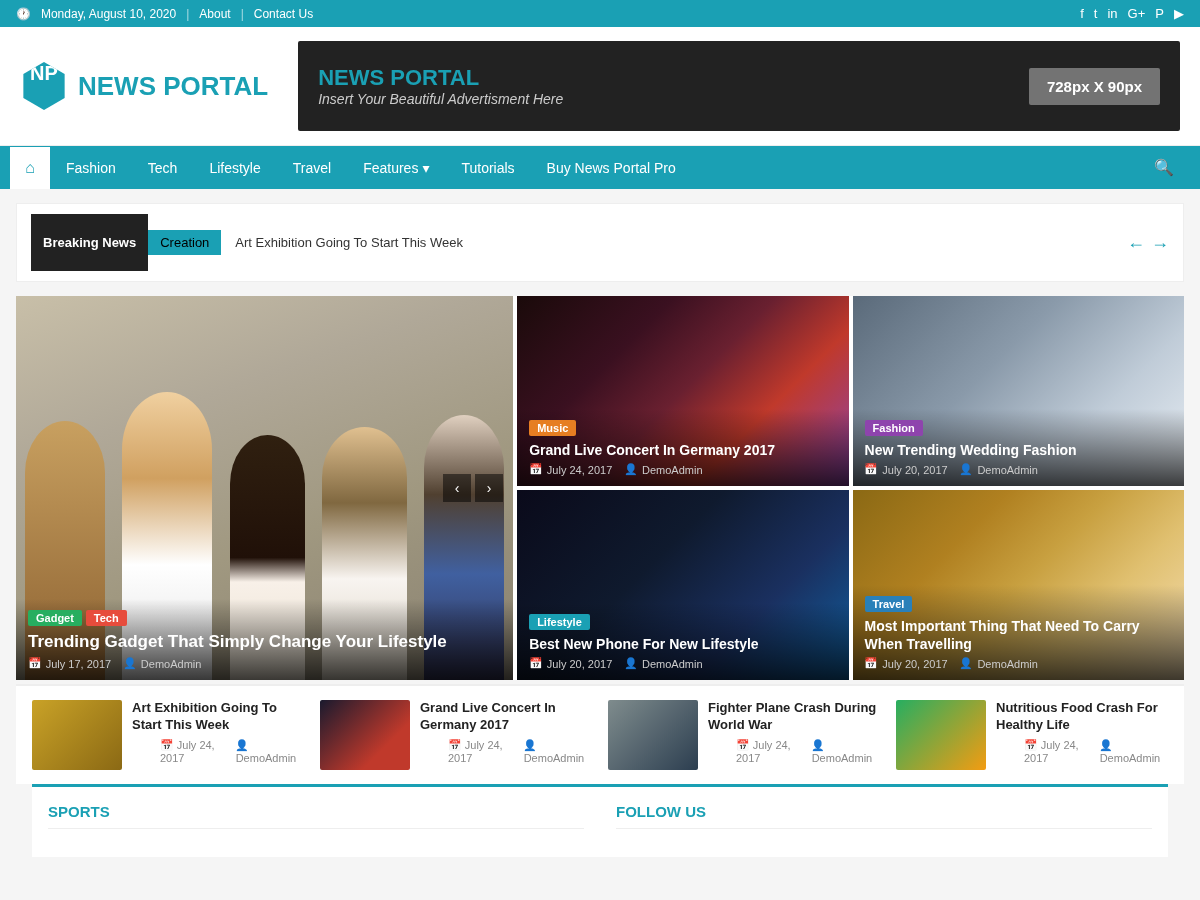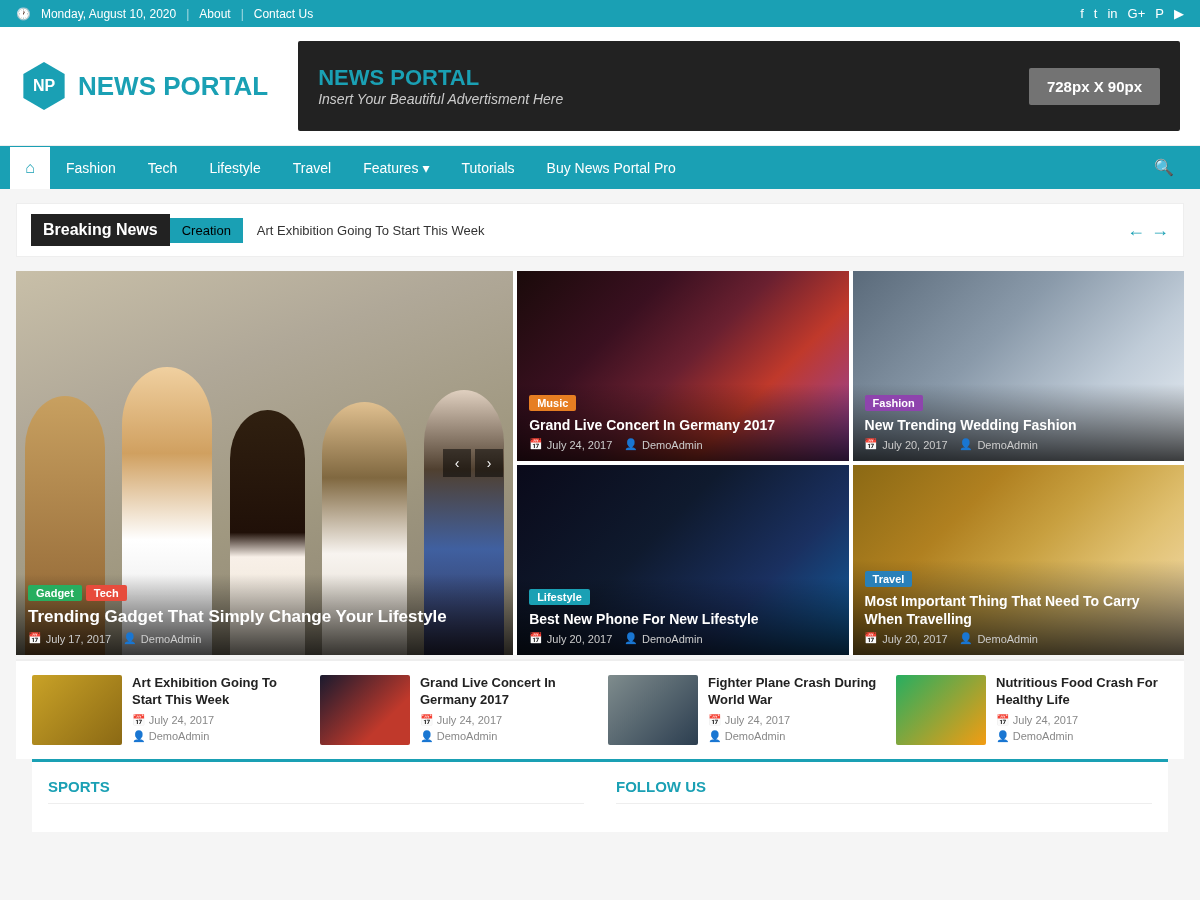--- a/index.html
+++ b/index.html
@@ -9,40 +9,40 @@
     .top-bar { background: #1aa0b4; color: #fff; padding: 6px 16px; display: flex; justify-content: space-between; align-items: center; font-size: 12px; }
     .top-bar-left { display: flex; align-items: center; gap: 10px; }
     .top-bar-left .divider { opacity: 0.6; }
     .top-bar-left a { color: #fff; text-decoration: none; }
     .top-bar-right { display: flex; gap: 10px; }
     .social-icon { color: #fff; font-size: 13px; cursor: pointer; }
 
     
     .header { background: #fff; padding: 14px 20px; display: flex; align-items: center; gap: 30px; border-bottom: 1px solid #eee; }
     .logo { display: flex; align-items: center; gap: 10px; }
-    .logo-hex { background: #1aa0b4; width: 48px; height: 48px; clip-path: polygon(50% 0%, 93% 25%, 93% 75%, 50% 100%, 7% 75%, 7% 25%); display: flex; align-items: center; justify-content: center; color: #fff; font-weight: bold; font-size: 16px; }
+    .logo-hex { background: #1aa0b4; width: 48px; height: 48px; clip-path: polygon(50% 0%, 93% 25%, 93% 75%, 50% 100%, 7% 75%, 7% 25%); display: flex; align-items: flex-start; justify-content: center; color: #fff; font-weight: bold; font-size: 20px; }
     .logo-text { font-size: 26px; font-weight: 900; color: #222; }
     .logo-text span { color: #1aa0b4; }
     .ad-banner { flex: 1; background: #222; height: 90px; display: flex; align-items: center; justify-content: space-between; padding: 0 20px; border-radius: 2px; overflow: hidden; position: relative; }
     .ad-banner-text { color: #fff; }
     .ad-banner-text .ad-title { font-size: 22px; font-weight: bold; }
     .ad-banner-text .ad-title span { color: #1aa0b4; }
     .ad-banner-text .ad-sub { font-style: italic; font-size: 14px; color: #ccc; }
     .ad-btn { background: #737373; color: #fff; padding: 10px 18px; font-size: 15px; font-weight: bold; border-radius: 2px; white-space: nowrap; }
 
     
     .nav { background: #1aa0b4; display: flex; align-items: center; padding: 0 10px; }
     .nav-home { background: #fff; color: #1aa0b4; width: 40px; height: 42px; display: flex; align-items: center; justify-content: center; font-size: 16px; cursor: pointer; }
     .nav-item { color: #fff; padding: 12px 16px; cursor: pointer; font-size: 14px; white-space: nowrap; display: flex; align-items: center; gap: 4px; }
     .nav-spacer { flex: 1; }
     .nav-search { color: #fff; padding: 12px 16px; cursor: pointer; font-size: 16px; }
 
     
     .breaking-bar { background: #fff; margin: 14px 16px; padding: 10px 14px; display: flex; align-items: center; gap: 0; border: 1px solid #eee; }
-    .breaking-label { background: #222; color: #fff; padding: 7px 12px; font-weight: bold; font-size: 16px; white-space: nowrap; }
+    .breaking-label { background: #222; color: #fff; padding: 21px 12px; font-weight: bold; font-size: 13px; white-space: nowrap; }
     .breaking-tag { background: #1aa0b4; color: #000000; padding: 5px 12px; font-size: 13px; white-space: nowrap; }
     .breaking-text { flex: 1; padding: 0 14px; color: #333; font-size: 13px; }
     .breaking-arrows { display: flex; gap: 6px; }
     .breaking-arrow { color: #1aa0b4; cursor: pointer; font-size: 18px; }
 
     
     .main-content { padding: 0 16px 16px; }
     .featured-grid { display: grid; grid-template-columns: 3fr 2fr 2fr; grid-template-rows: 190px 190px; gap: 4px; background: #fff; }
     .featured-main { grid-row: 1 / 3; position: relative; overflow: hidden; background: #555; }
     .featured-cell { position: relative; overflow: hidden; background: #555; }
@@ -67,21 +67,21 @@
     
     .bottom-articles { background: #fff; margin-top: 4px; padding: 14px 16px; display: grid; grid-template-columns: repeat(4, 1fr); gap: 16px; border-top: 2px solid #eee; }
     .article-card { display: flex; gap: 10px; }
     .article-thumb { width: 90px; height: 70px; flex-shrink: 0; border-radius: 2px; }
     .art-thumb-1 { background: linear-gradient(135deg, #c9a227 0%, #8B6914 100%); }
     .art-thumb-2 { background: linear-gradient(135deg, #1a1a2e 0%, #c0392b 70%); }
     .art-thumb-3 { background: linear-gradient(135deg, #7f8c8d 0%, #2c3e50 100%); }
     .art-thumb-4 { background: linear-gradient(135deg, #27ae60 0%, #f39c12 100%); }
     .article-info { flex: 1; }
     .article-title { font-size: 13px; font-weight: bold; color: #222; line-height: 1.3; margin-bottom: 5px; }
-    .article-meta { font-size: 11px; color: #888; display: flex; flex-direction: column; gap: 3px; }
+    .article-meta { font-size: 11px; color: #888; display: flex; flex-direction: row; gap: 3px; margin-left: 28px; }
 
     
     .footer-sections { display: grid; grid-template-columns: 1fr 1fr; gap: 0; margin: 0 16px; }
     .footer-section { background: #fff; padding: 16px; border-top: 3px solid #1aa0b4; }
     .footer-section-title { color: #1aa0b4; font-size: 15px; font-weight: bold; text-transform: uppercase; margin-bottom: 12px; border-bottom: 1px solid #eee; padding-bottom: 8px; }
   </style>
 </head>
 <body>
 
 <div class="top-bar">

